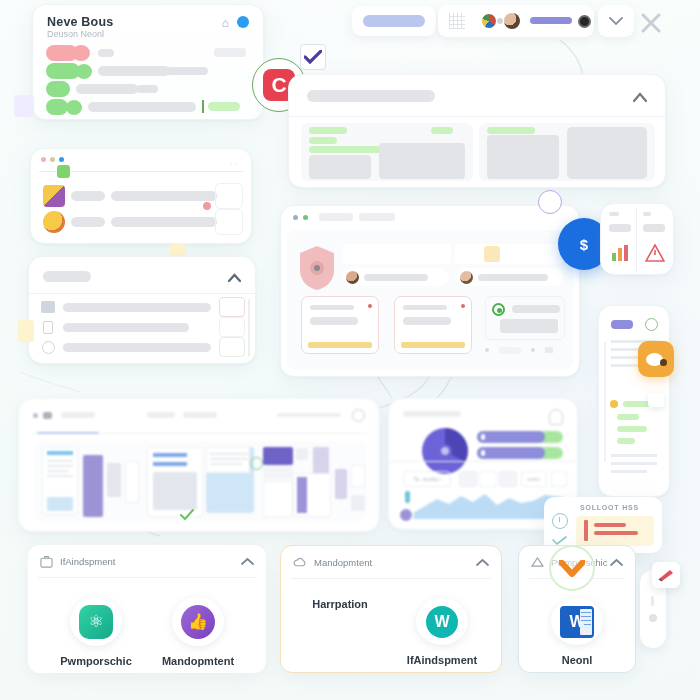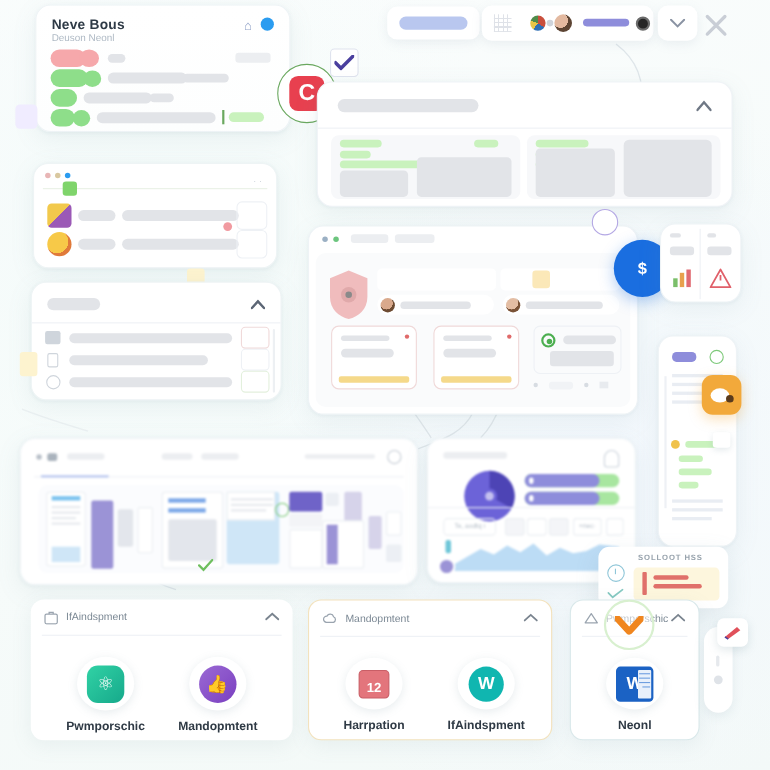--- a/index.html
+++ b/index.html
@@ -576,26 +576,20 @@
       <span class="head-label">Mandopmtent</span>
       <span style="margin-left:auto;">
         <svg width="13" height="9" viewBox="0 0 13 9">
             <path d="M1 7 L6.5 2 L12 7" stroke="#7a848f" stroke-width="1.7" fill="none" stroke-linecap="round"></path>
           </svg>
       </span>
     </div>
     <div class="headline"></div>
     <div class="apps">
       <div class="appitem">
-        <div class="appring">
-          <div style="width:28px;height:26px;border-radius:4px;background:#e3757c;border:1px solid #c95e66;
-               display:flex;align-items:flex-end;justify-content:center;color:#fff;font-size:12px;font-weight:bold;padding-bottom:2px;">
-            <span>12</span>
-          </div>
-        </div>
         <span class="appname">Harrpation</span>
       </div>
       <div class="appitem">
         <div class="appring">
           <div style="width:32px;height:32px;border-radius:50%;background:#10b6b0;
                display:flex;align-items:center;justify-content:center;color:#fff;font-size:16px;font-weight:bold;">
             <span>W</span>
           </div>
         </div>
         <span class="appname">IfAindspment</span>

